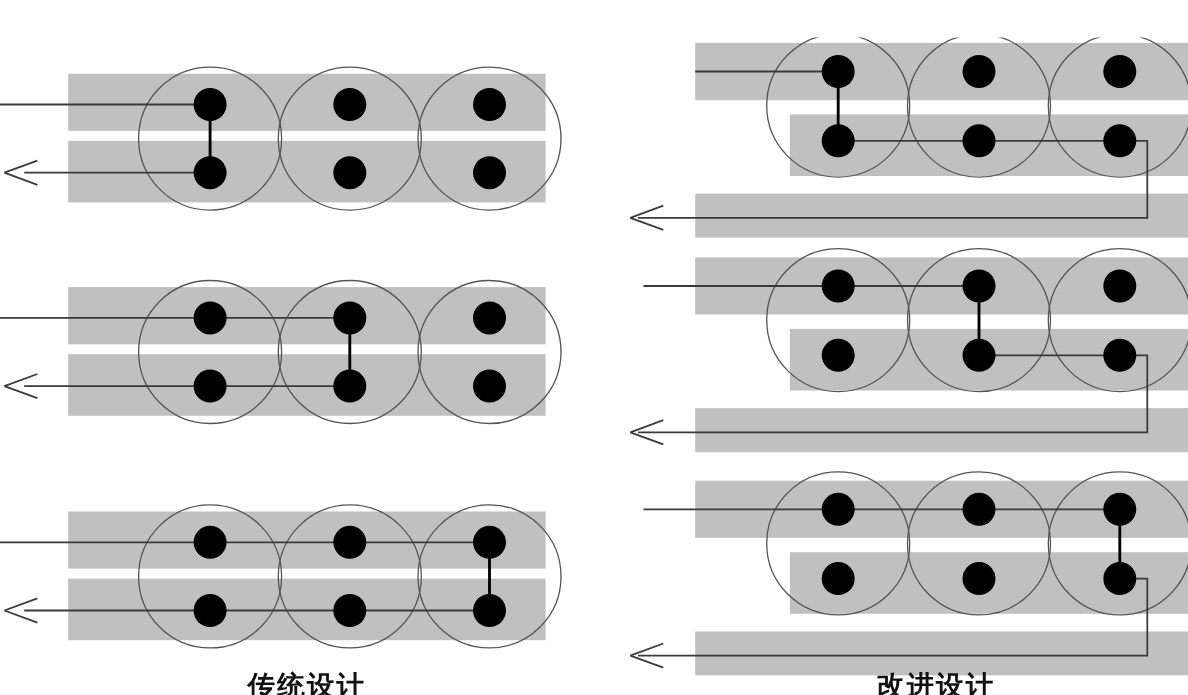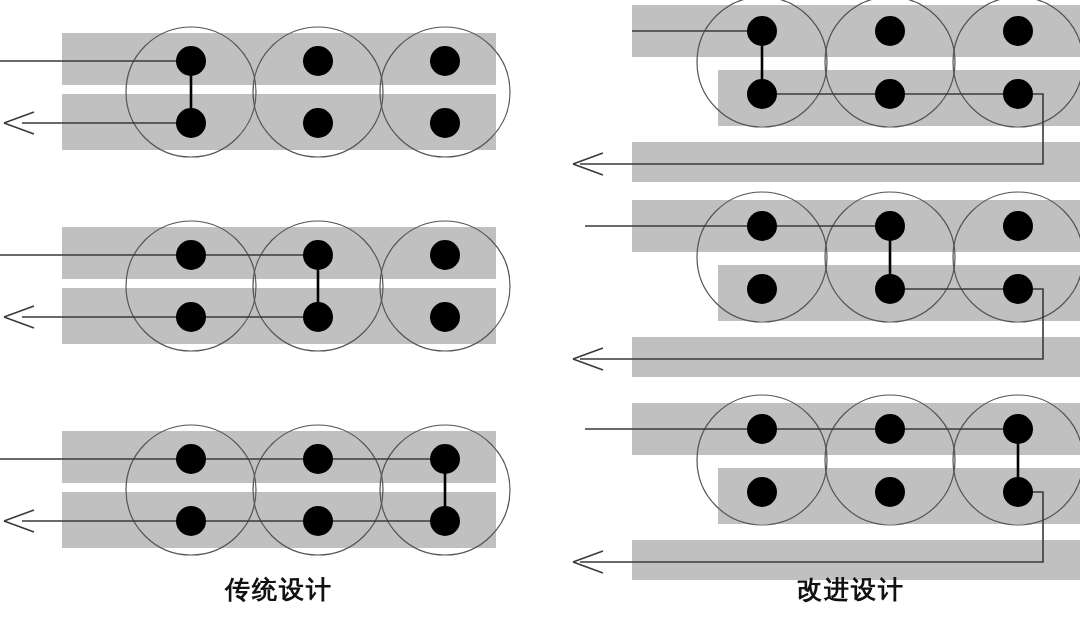--- a/index.html
+++ b/index.html
@@ -10,20 +10,21 @@
   body {
     width: 1080px;
     height: 632px;
     font-family: "Liberation Sans", sans-serif;
     overflow: hidden;
   }
   #diagram-root {
     position: relative;
     width: 1080px;
     height: 488px;
+    margin-top: 34px;
   }
   svg.figure {
     display: block;
     width: 1080px;
     height: 632px;
   }
   .caption-text {
     font-family: "Liberation Sans", sans-serif;
     font-size: 25px;
     font-weight: bold;

